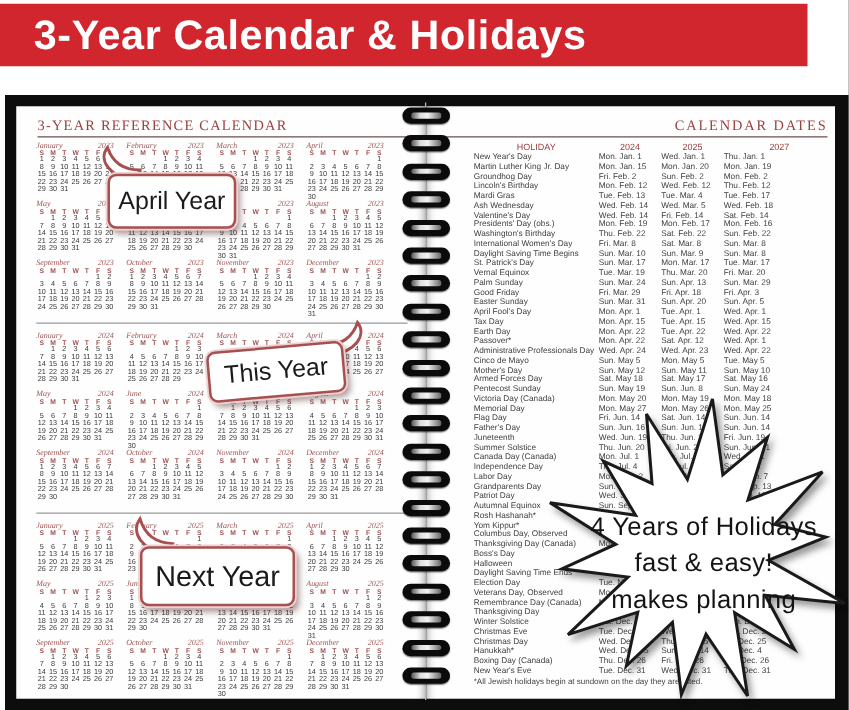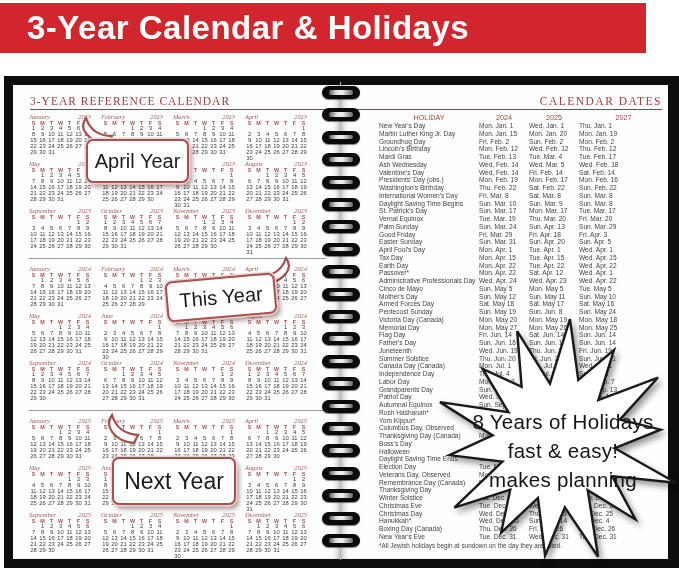--- a/index.html
+++ b/index.html
@@ -47,21 +47,21 @@
         box-shadow:0 1px 1px rgba(0,0,0,.5);}
   .coil i{display:block;margin:4px 7px 0 7px;height:4.5px;border-radius:2px;
         background:linear-gradient(90deg,#555,#ddd 30%,#f2f2f2 55%,#666);}
 
   
   .bubble{position:absolute;background:#fff;border:2.5px solid var(--bubble_border);border-radius:7px;
         box-shadow:0 0 0 1.5px #ecd2d2, 3px 4px 5px rgba(70,25,25,.45);
         display:flex;align-items:center;justify-content:center;color:#1b1b1b;}
   .bubble-last{left:86px;top:139px;width:99px;height:40px;font-size:20px;}
   .bubble-this{left:166px;top:277px;width:106px;height:37px;font-size:20px;transform:rotate(-5deg);}
-  .bubble-next{left:112px;top:437px;width:120px;height:44px;font-size:23px;margin-top:20px;}
+  .bubble-next{left:112px;top:437px;width:120px;height:44px;font-size:23px;}
   .tail{position:absolute;overflow:visible;}
 
   
   .starwrap{position:absolute;left:412px;top:320px;width:290px;height:252px;}
   .starwrap svg{overflow:visible;filter:drop-shadow(3px 4px 3px rgba(0,0,0,.4));}
   .startext{position:absolute;left:452px;top:407px;width:222px;text-align:center;
         font-size:20.5px;line-height:29px;color:#141414;letter-spacing:.3px;}
 </style>
 </head>
 <body>
@@ -2439,16 +2439,16 @@
 <div class="bubble bubble-next">
   <span>Next Year</span>
 </div>
 
 <div class="starwrap">
   <svg width="290" height="252" viewBox="0 0 300 252">
     <polygon id="starpoly" fill="#ffffff" stroke="#1a1a1a" stroke-width="2.5" stroke-linejoin="miter" points="163.4,-5.3 172.0,57.6 208.9,26.7 192.8,78.5 254.5,55.2 215.0,98.7 257.2,109.1 209.7,128.3 273.0,164.0 207.0,157.2 231.2,202.0 181.8,171.7 192.5,240.6 158.1,189.5 137.7,239.4 130.3,179.7 92.2,215.6 101.6,171.2 43.8,189.8 93.5,142.2 38.8,135.4 83.4,115.0 28.9,80.6 99.8,91.0 73.1,46.2 113.4,64.7 108.8,7.2 142.7,61.4"></polygon>
   </svg>
 </div>
 <div class="startext">
-  <div>8 Years of Holidays</div>
+  <div>4 Years of Holidays</div>
   <div>fast &amp; easy!</div>
   <div>makes planning</div>
 </div>
 
 </body></html>

